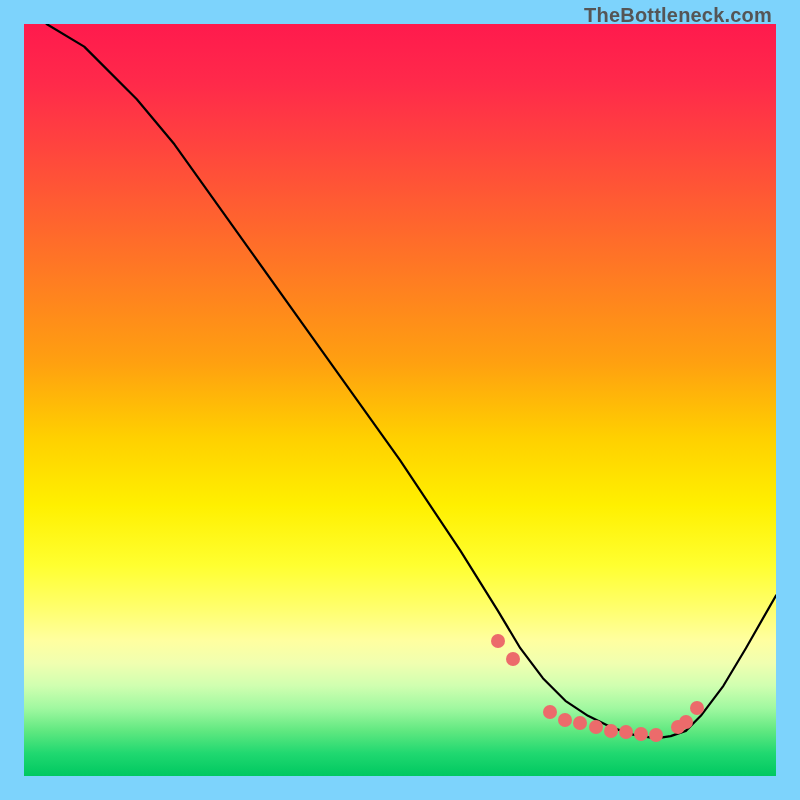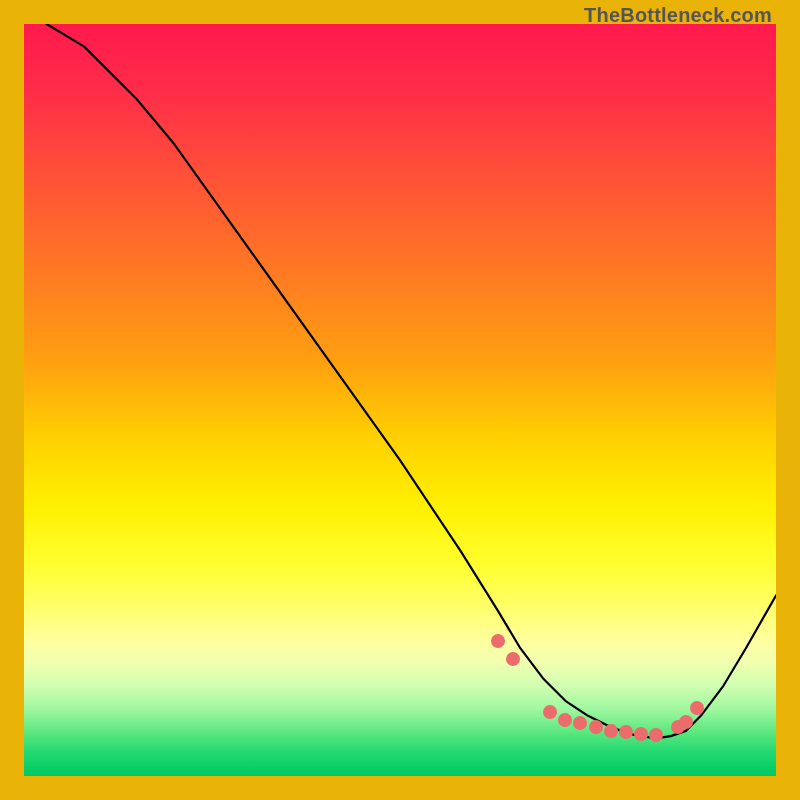--- a/index.html
+++ b/index.html
@@ -1,21 +1,21 @@
 <!DOCTYPE html>
 <html><head>
 <meta charset="utf-8">
 <style>
   * { margin: 0; padding: 0; box-sizing: border-box; }
   html, body { width: 800px; height: 800px; overflow: hidden; background: #000; }
   .frame {
     position: relative;
     width: 800px;
     height: 800px;
-    background: #eab308;
+    background: #7dd3fc;
   }
   .plot-area {
     position: absolute;
     left: 24px;
     top: 24px;
     width: 752px;
     height: 752px;
     background: linear-gradient(to bottom,
       #ff1a4d 0%,
       #ff2a4a 8%,

